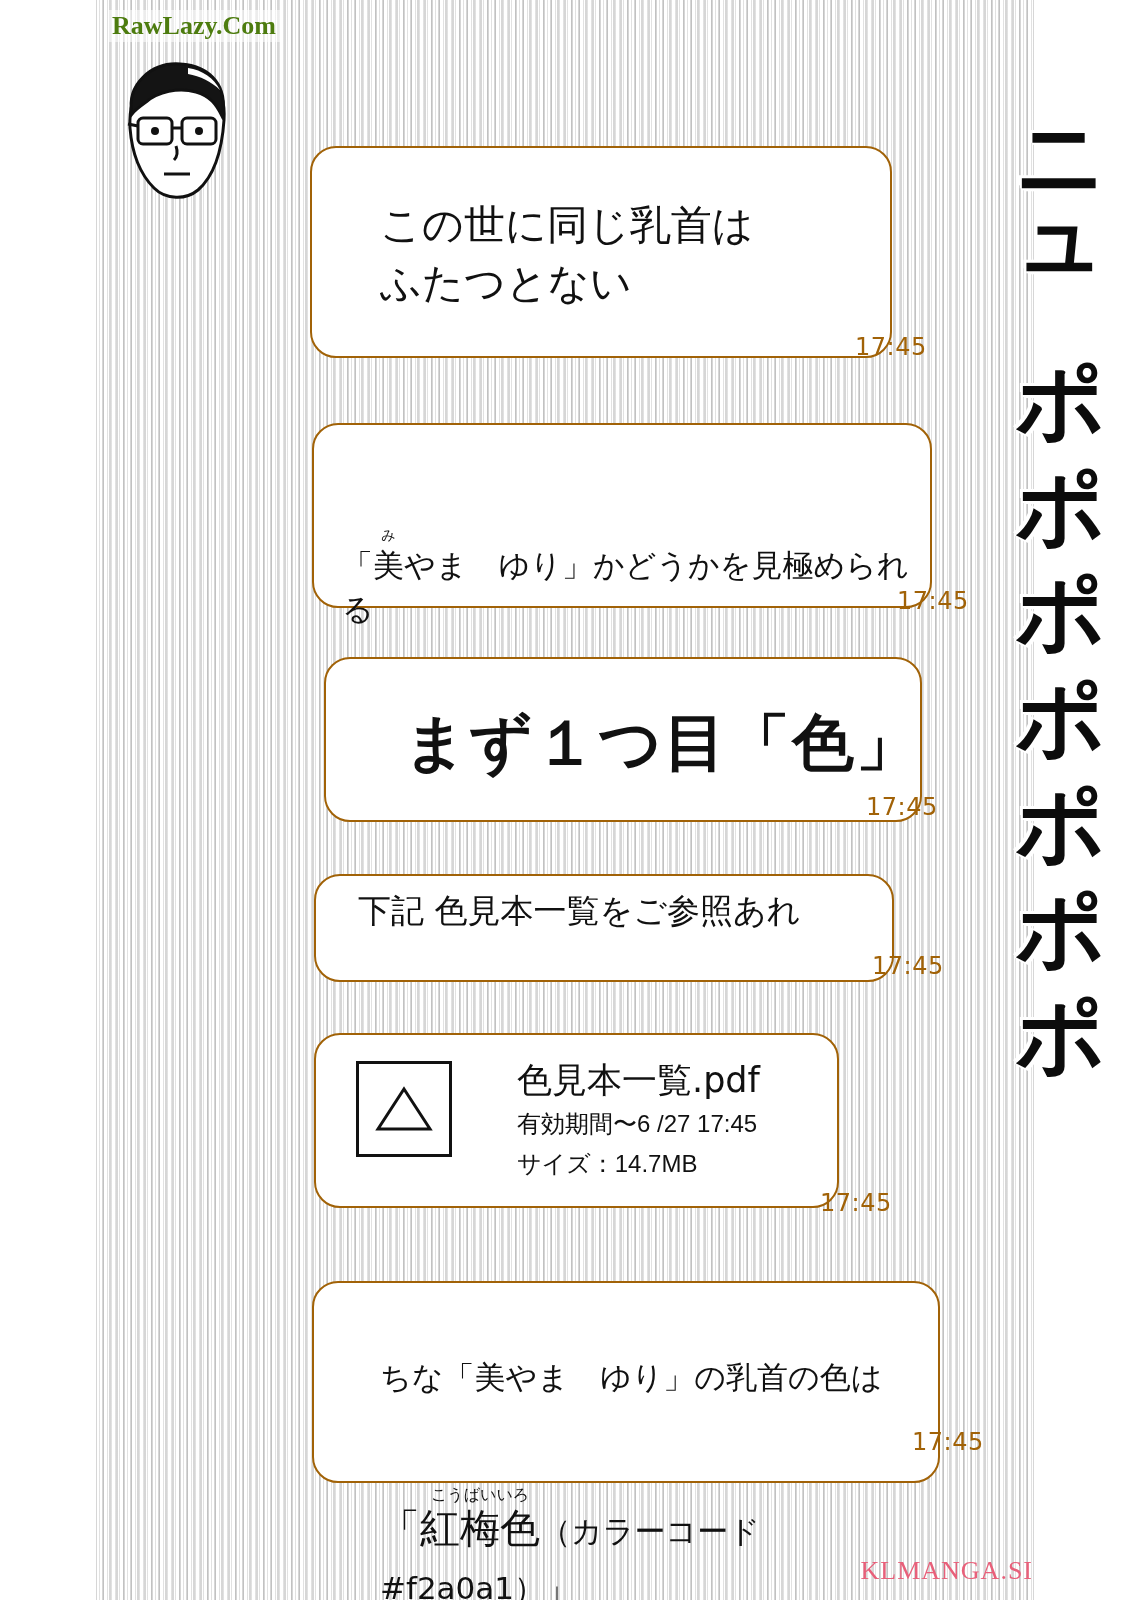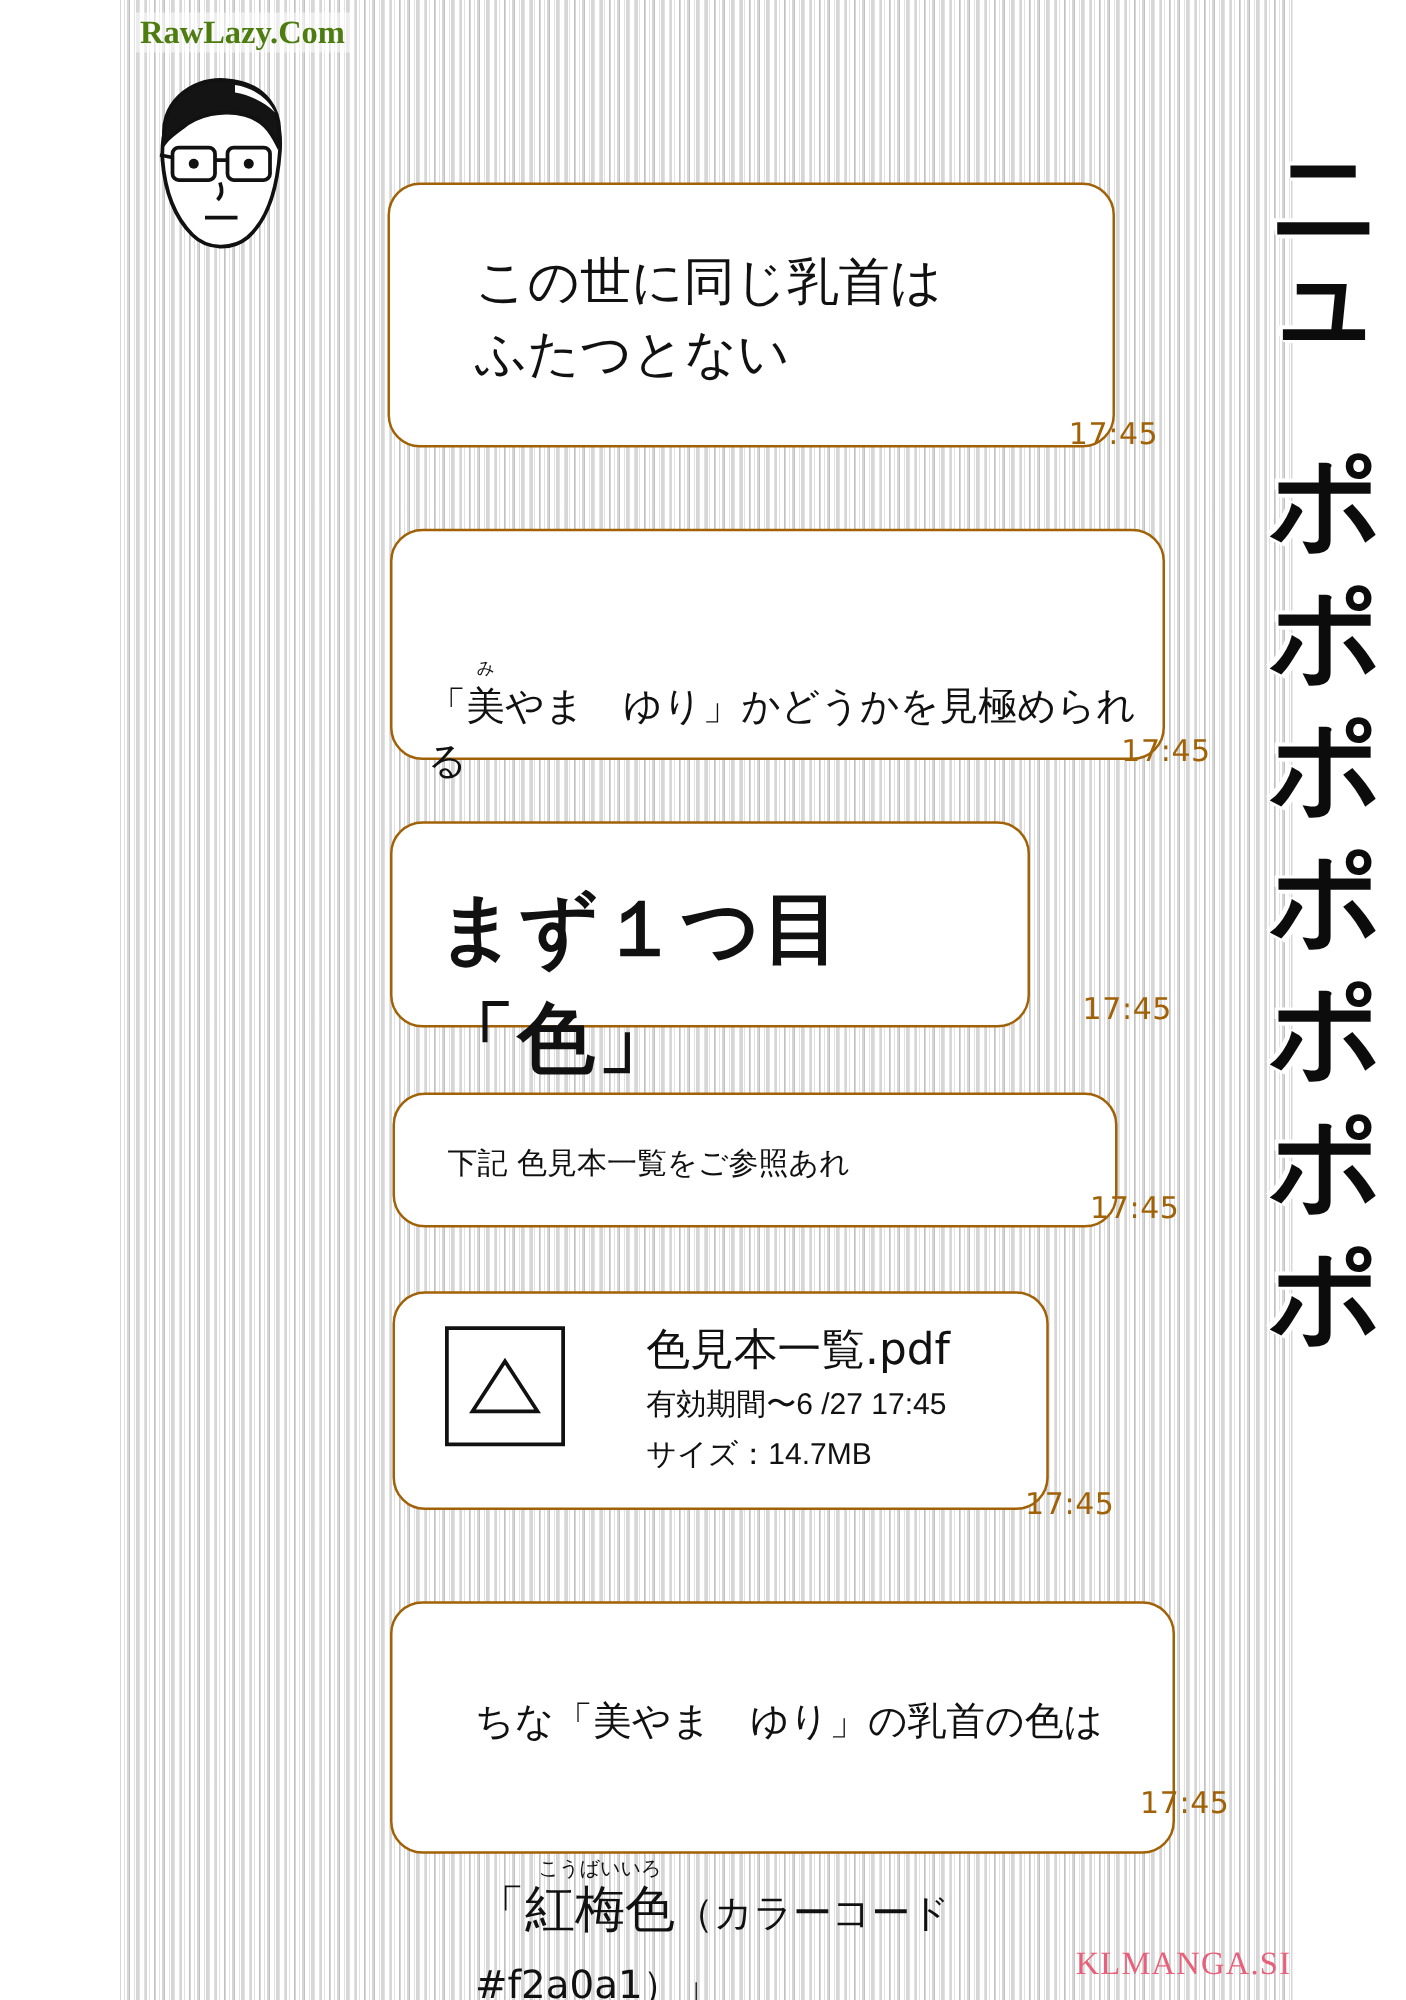--- a/index.html
+++ b/index.html
@@ -116,25 +116,25 @@
   .ruby-wrap { position: relative; display: inline-block; }
   .ruby-top {
     position: absolute;
     top: -17px;
     left: 50%;
     transform: translateX(-50%);
     font-size: 14px;
     white-space: nowrap;
   }
   
-  #bubble-3 { left: 264px; top: 657px; width: 512px; height: 165px; }
+  #bubble-3 { left: 276px; top: 657px; width: 598px; height: 165px; text-align: right; }
   #bubble-3 .bubble-text { font-size: 62px; font-weight: 600; padding: 40px 0 0 36px; letter-spacing: 2px;}
   
   #bubble-4 { left: 266px; top: 874px; width: 580px; height: 108px; }
-  #bubble-4 .bubble-text { font-size: 24px; padding: 37px 0 0 42px; }
+  #bubble-4 .bubble-text { font-size: 33px; padding: 12px 0 0 42px; }
   
   #bubble-5 { left: 266px; top: 1033px; width: 525px; height: 175px; }
   .file-row { display: flex; align-items: flex-start; padding: 26px 0 0 40px; gap: 35px; }
   .file-thumb {
     width: 96px; height: 96px;
     border: 3px solid #111;
     box-sizing: border-box;
     display: flex; align-items: center; justify-content: center;
     flex: none;
   }

